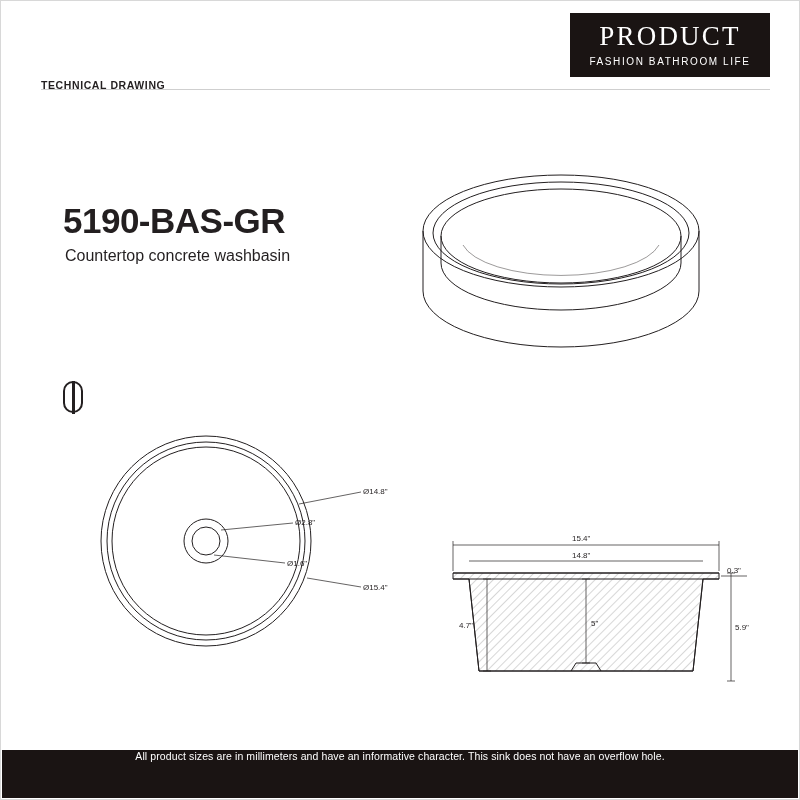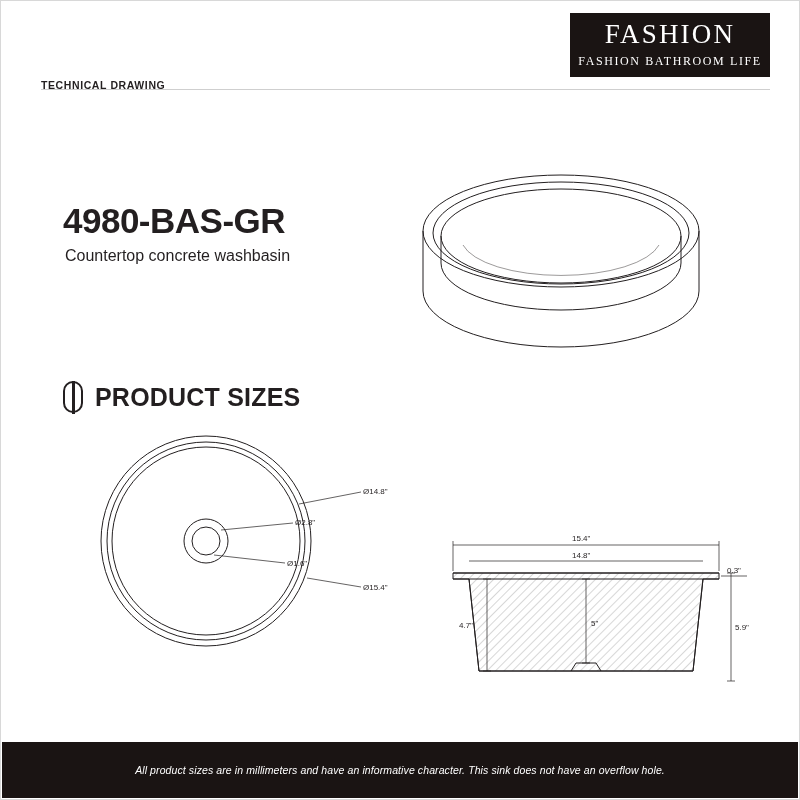--- a/index.html
+++ b/index.html
@@ -40,22 +40,22 @@
   }
   .brand-name {
     color: #ffffff;
     font-family: "Liberation Serif", serif;
     font-size: 27px;
     letter-spacing: 2.2px;
     line-height: 1;
   }
   .brand-tag {
     color: #ffffff;
-    font-family: Liberation Serif, serif;
-    font-size: 12px;
+    font-family: Liberation Sans, sans-serif;
+    font-size: 10px;
     letter-spacing: 1.6px;
     margin-top: 6px;
   }
   .header-label {
     position: absolute;
     left: 40px;
     top: 70px;
     font-size: 10.5px;
     font-weight: bold;
     letter-spacing: 0.6px;
@@ -132,51 +132,49 @@
     fill: #231f20;
   }
   .hatch-fill { fill: url(#hatch); stroke: #231f20; stroke-width: 1; }
 
   
   .footer-bar {
     position: absolute;
     left: 1px;
     right: 1px;
     bottom: 1px;
-    height: 56px;
+    height: 48px;
     background: #1a1413;
     display: flex;
-    align-items: center;
+    align-items: flex-start;
     justify-content: center;
-    font-style: italic;
   }
   .footer-text {
     color: #ffffff;
     font-size: 10.5px;
     letter-spacing: 0.1px;
   }
 </style>
 </head>
 <body>
 
 <div class="page">
 
   <div class="brand-box">
-    <div class="brand-name">FASHION</div>
+    <div class="brand-name">PRODUCT</div>
     <div class="brand-tag">FASHION BATHROOM LIFE</div>
   </div>
   <div class="header-label">TECHNICAL DRAWING</div>
   <div class="header-rule"></div>
 
-  <div class="title">4980-BAS-GR</div>
+  <div class="title">5190-BAS-GR</div>
   <div class="subtitle">Countertop concrete washbasin</div>
 
   <div class="sizes-head">
     <span class="sizes-mark"></span>
-    <span class="sizes-title">PRODUCT SIZES</span>
   </div>
 
   <div class="dwg" style="left:400px; top:140px; width:360px; height:240px;">
     <svg width="360" height="240" viewBox="0 0 360 240">
 
       <path class="ln thin" d="M22,90 L22,150 A138,56 0 0 0 298,150 L298,90"></path>
       <ellipse class="ln thin" cx="160" cy="90" rx="138" ry="56"></ellipse>
 
       <ellipse class="ln thin" cx="160" cy="92" rx="128" ry="51"></ellipse>
       <ellipse class="ln thin" cx="160" cy="95" rx="120" ry="47"></ellipse>

